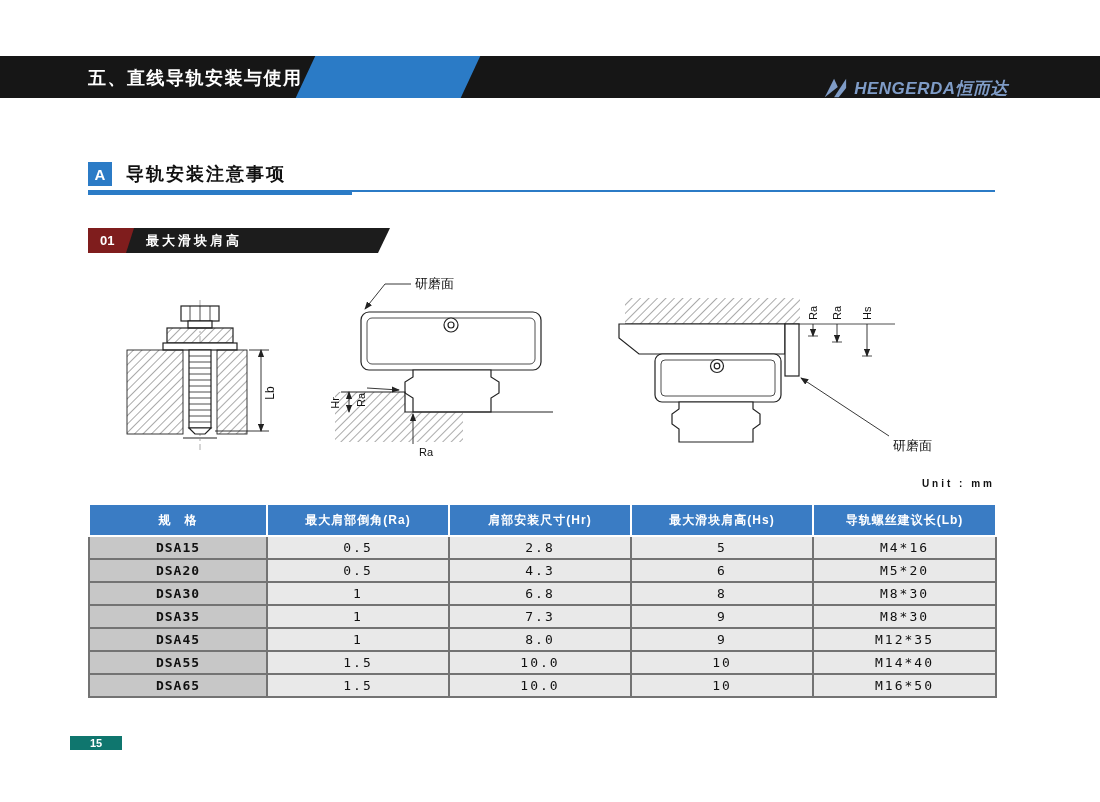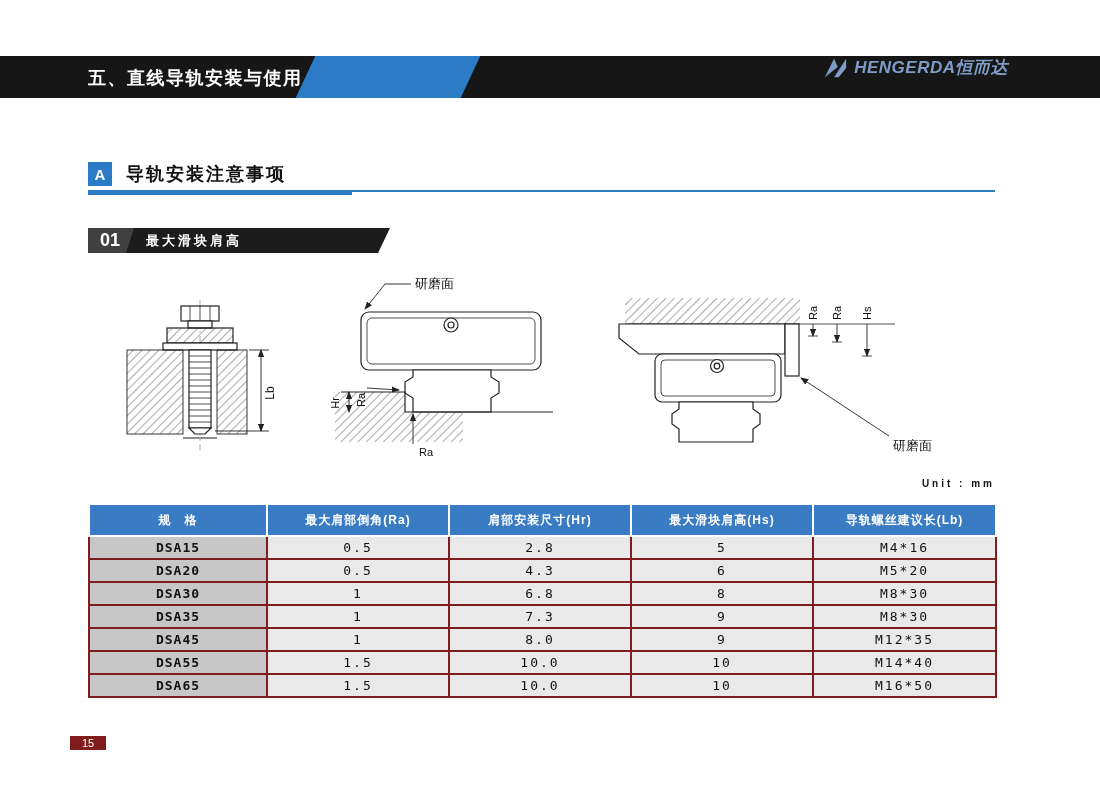--- a/index.html
+++ b/index.html
@@ -5,61 +5,61 @@
   html,body{margin:0;padding:0;background:#fff;}
   .page{position:relative;width:1100px;height:802px;background:#ffffff;overflow:hidden;
         font-family:"Liberation Sans","DejaVu Sans",sans-serif;color:#111;}
 
   
   .topbar{position:absolute;left:0;top:56px;width:1100px;height:42px;background:#161616;overflow:hidden;}
   .topbar-accent{position:absolute;left:305px;top:0;width:165px;height:44px;background:#2b7bc6;
                  transform:skewX(-25deg);}
   .topbar-title{position:absolute;left:88px;top:0;line-height:44px;color:#ffffff;
                 font-size:18px;font-weight:bold;letter-spacing:1.5px;}
-  .brand{position:absolute;right:92px;top:0;height:44px;display:flex;align-items:flex-start;gap:6px;}
+  .brand{position:absolute;right:92px;top:0;height:44px;display:flex;align-items:flex-end;gap:6px;}
   .brand-text{color:#7f9cc7;font-size:17px;font-weight:bold;font-style:italic;letter-spacing:0.5px;}
 
   
   .secA{position:absolute;left:88px;top:162px;display:flex;align-items:center;}
   .secA-badge{width:24px;height:24px;background:#2b7bc6;color:#fff;font-weight:bold;font-size:15px;
               display:flex;align-items:center;justify-content:center;}
   .secA-title{margin-left:14px;font-size:18px;font-weight:bold;letter-spacing:2px;}
   .ruleA-thick{position:absolute;left:88px;top:190px;width:264px;height:5px;background:#2b7bc6;}
   .ruleA-thin{position:absolute;left:352px;top:190px;width:643px;height:2px;background:#2b7bc6;}
 
   
   .sec01{position:absolute;left:88px;top:228px;width:302px;height:25px;}
   .sec01-black{position:absolute;left:0;top:0;width:100%;height:100%;background:#1c1c1c;
                clip-path:polygon(0 0,100% 0,calc(100% - 12px) 100%,0 100%);}
-  .sec01-blue{position:absolute;left:0;top:0;width:46px;height:25px;background:#404040;
+  .sec01-blue{position:absolute;left:0;top:0;width:46px;height:25px;background:#7f1d1d;
               clip-path:polygon(0 0,100% 0,calc(100% - 8px) 100%,0 100%);
-              color:#fff;font-weight:bold;font-size:18px;line-height:25px;padding-left:12px;box-sizing:border-box;}
+              color:#fff;font-weight:bold;font-size:13px;line-height:25px;padding-left:12px;box-sizing:border-box;}
   .sec01-label{position:absolute;left:58px;top:0;line-height:25px;color:#fff;font-size:13px;
                font-weight:bold;letter-spacing:3px;}
 
   
   .fig{position:absolute;}
   .fig text{font-family:"Liberation Sans",sans-serif;fill:#111;}
 
   
   .unit-note{position:absolute;top:478px;right:105px;font-size:10px;font-weight:bold;letter-spacing:3px;}
 
   
   .spec-table-wrap{position:absolute;left:88px;top:503px;width:907px;}
   table.spec{width:100%;border-collapse:collapse;table-layout:fixed;}
   table.spec th{background:#3a7cc4;color:#fff;font-size:12px;font-weight:bold;height:30px;
                 letter-spacing:1px;border:2px solid #fff;padding:0;}
-  table.spec td{height:21px;text-align:center;border:2px solid #7f1d1d;padding:0;
+  table.spec td{height:21px;text-align:center;border:2px solid #737373;padding:0;
                 font-family:"DejaVu Sans Mono","Liberation Mono",monospace;font-size:13px;letter-spacing:2px;
                 background:#e9e9e9;color:#111;}
   table.spec td.spec-cell{background:#c7c7c7;font-weight:bold;letter-spacing:1px;}
 
   
-  .page-num{position:absolute;left:70px;top:736px;background:#7f1d1d;color:#fff;font-size:11px;
-            font-weight:normal;padding:1px 12px;}
+  .page-num{position:absolute;left:70px;top:736px;background:#0f766e;color:#fff;font-size:11px;
+            font-weight:bold;padding:1px 20px;}
 </style>
 </head>
 <body>
 
 <div class="page">
 
   <div class="topbar">
     <div class="topbar-accent"></div>
     <div class="topbar-title">五、直线导轨安装与使用</div>
     <div class="brand">

